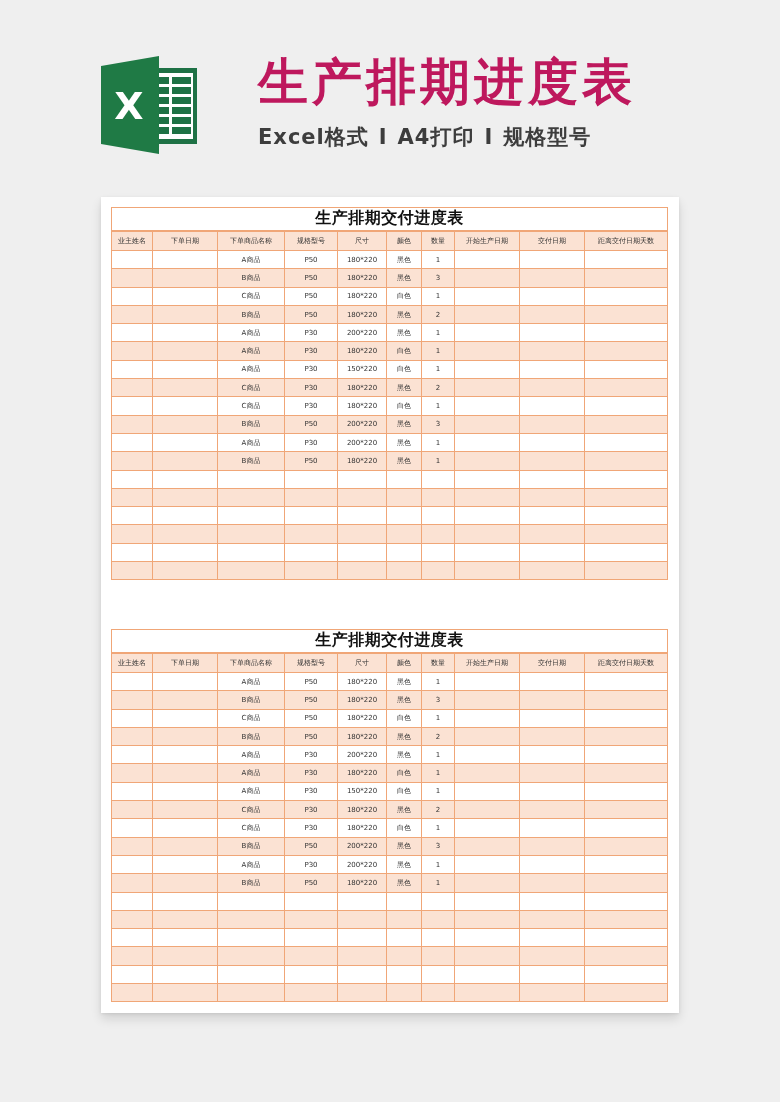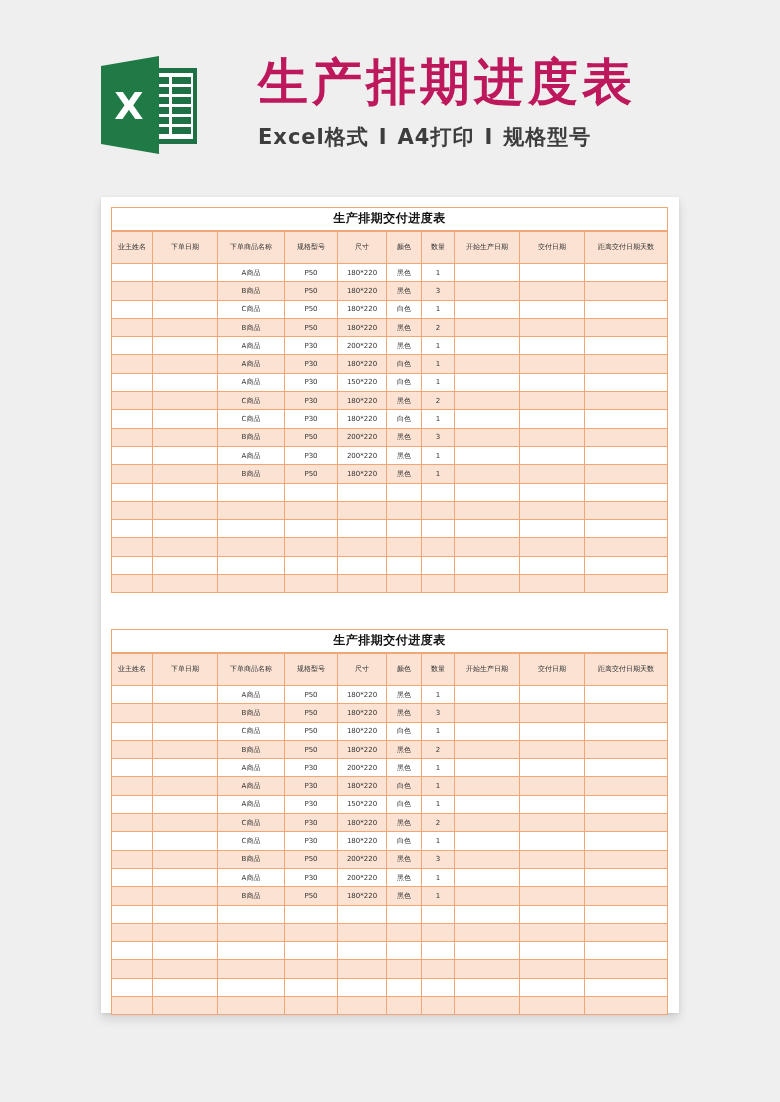--- a/index.html
+++ b/index.html
@@ -38,25 +38,25 @@
   }
   .sheet.t1 { top: 10px; }
   .sheet.t2 { top: 432px; }
   .sheet td, .sheet th {
     border: 1px solid #f0a677;
     font-size: 7px; color: #333; text-align: center;
     font-weight: normal; overflow: hidden; white-space: nowrap;
     padding: 0;
   }
   .sheet .title-row td {
-    height: 23px; font-size: 12px; font-weight: bold; color: #111;
+    height: 23px; font-size: 16px; font-weight: bold; color: #111;
     background: #ffffff; letter-spacing: 0.5px;
     border-bottom: 2px solid #f0a677;
   }
-  .sheet .head-row th { height: 33px; background: #fbe2d3; color: #333; }
+  .sheet .head-row th { height: 20px; background: #fbe2d3; color: #333; }
   .sheet .data-row td { height: 18.3px; }
   .sheet .data-row:nth-child(odd) td { background: #ffffff; }
   .sheet .data-row:nth-child(even) td { background: #fbe2d3; }
 </style>
 </head>
 <body>
 
 <div class="logo">
   <svg viewBox="0 0 96 98" xmlns="http://www.w3.org/2000/svg">
 

